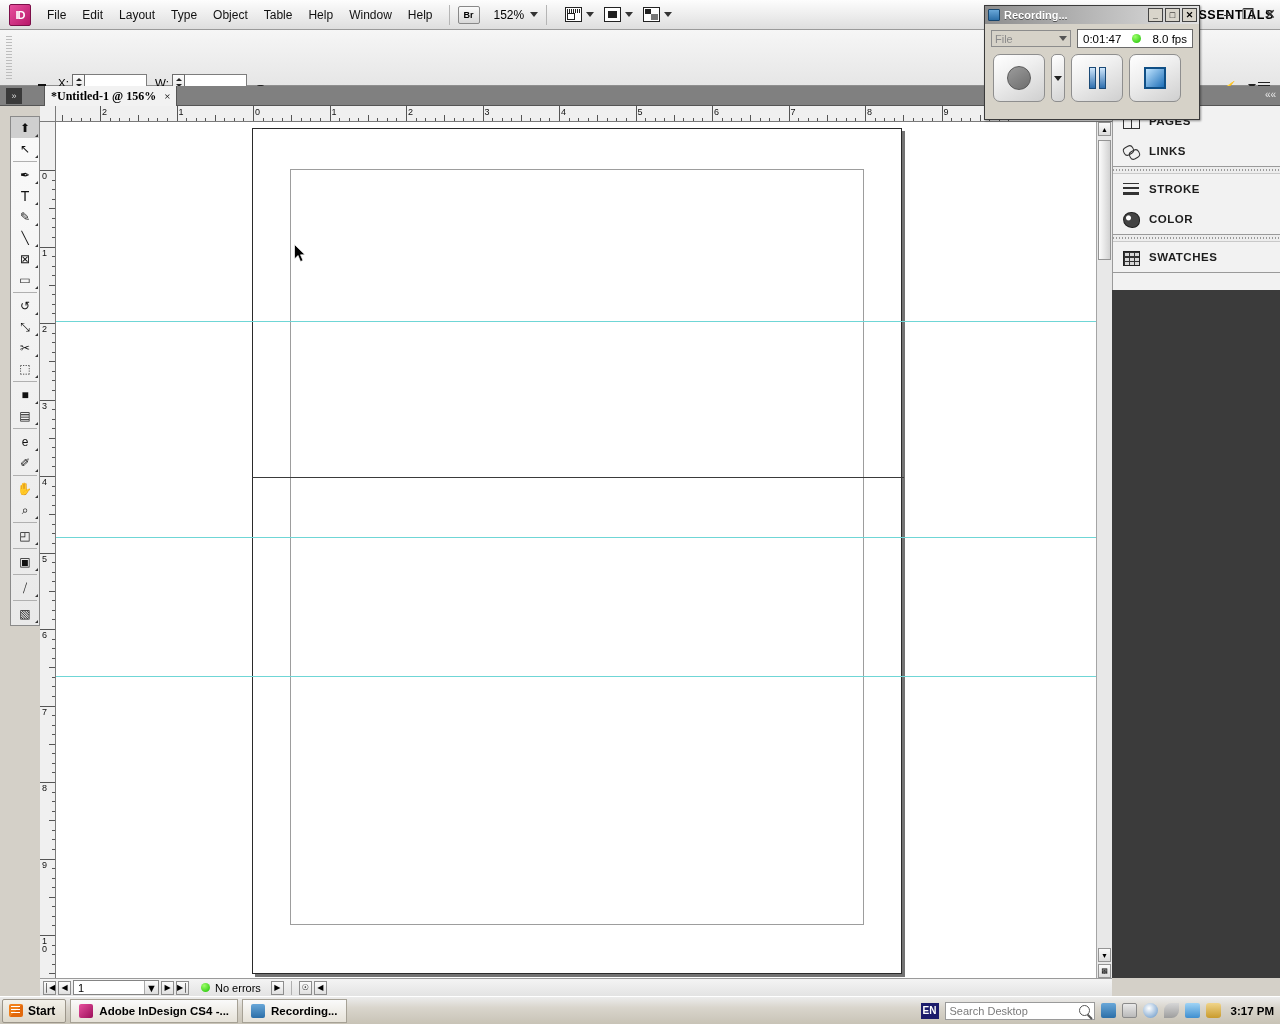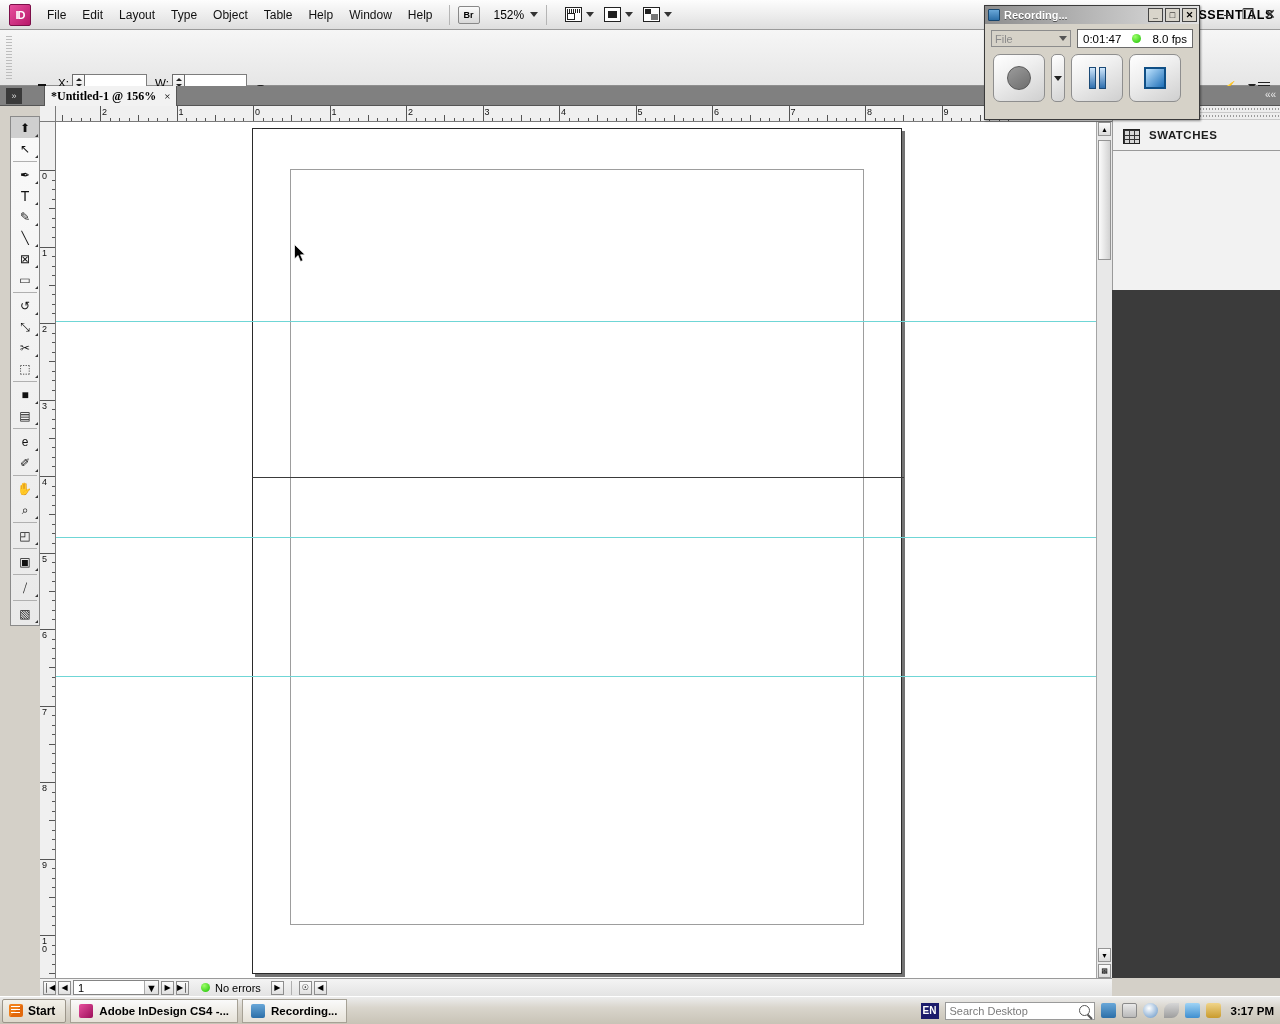--- a/index.html
+++ b/index.html
@@ -702,21 +702,41 @@
   <div class="dark-gutter"></div>
 
   <div class="vscroll">
     <div class="sb-arrow" style="top:0;">▲</div>
     <div class="thumb"></div>
     <div class="sb-arrow" style="bottom:16px;">▼</div>
     <div class="sb-arrow" style="bottom:0;">▩</div>
   </div>
 
   <div class="dock" id="dock">
+      <div class="dock-group">
+        <div class="dock-item">
+          <span class="dk-ico dk-pages"></span>
+          <span class="dock-label">PAGES</span>
+        </div>
+        <div class="dock-item">
+          <span class="dk-ico dk-links"></span>
+          <span class="dock-label">LINKS</span>
+        </div>
+      </div>
       <div class="dock-drag"></div>
+      <div class="dock-group">
+        <div class="dock-item">
+          <span class="dk-ico dk-stroke"></span>
+          <span class="dock-label">STROKE</span>
+        </div>
+        <div class="dock-item">
+          <span class="dk-ico dk-color"></span>
+          <span class="dock-label">COLOR</span>
+        </div>
+      </div>
       <div class="dock-drag"></div>
       <div class="dock-group">
         <div class="dock-item">
           <span class="dk-ico dk-swatch"></span>
           <span class="dock-label">SWATCHES</span>
         </div>
       </div>
     </div>
 
   <div class="recwin">

